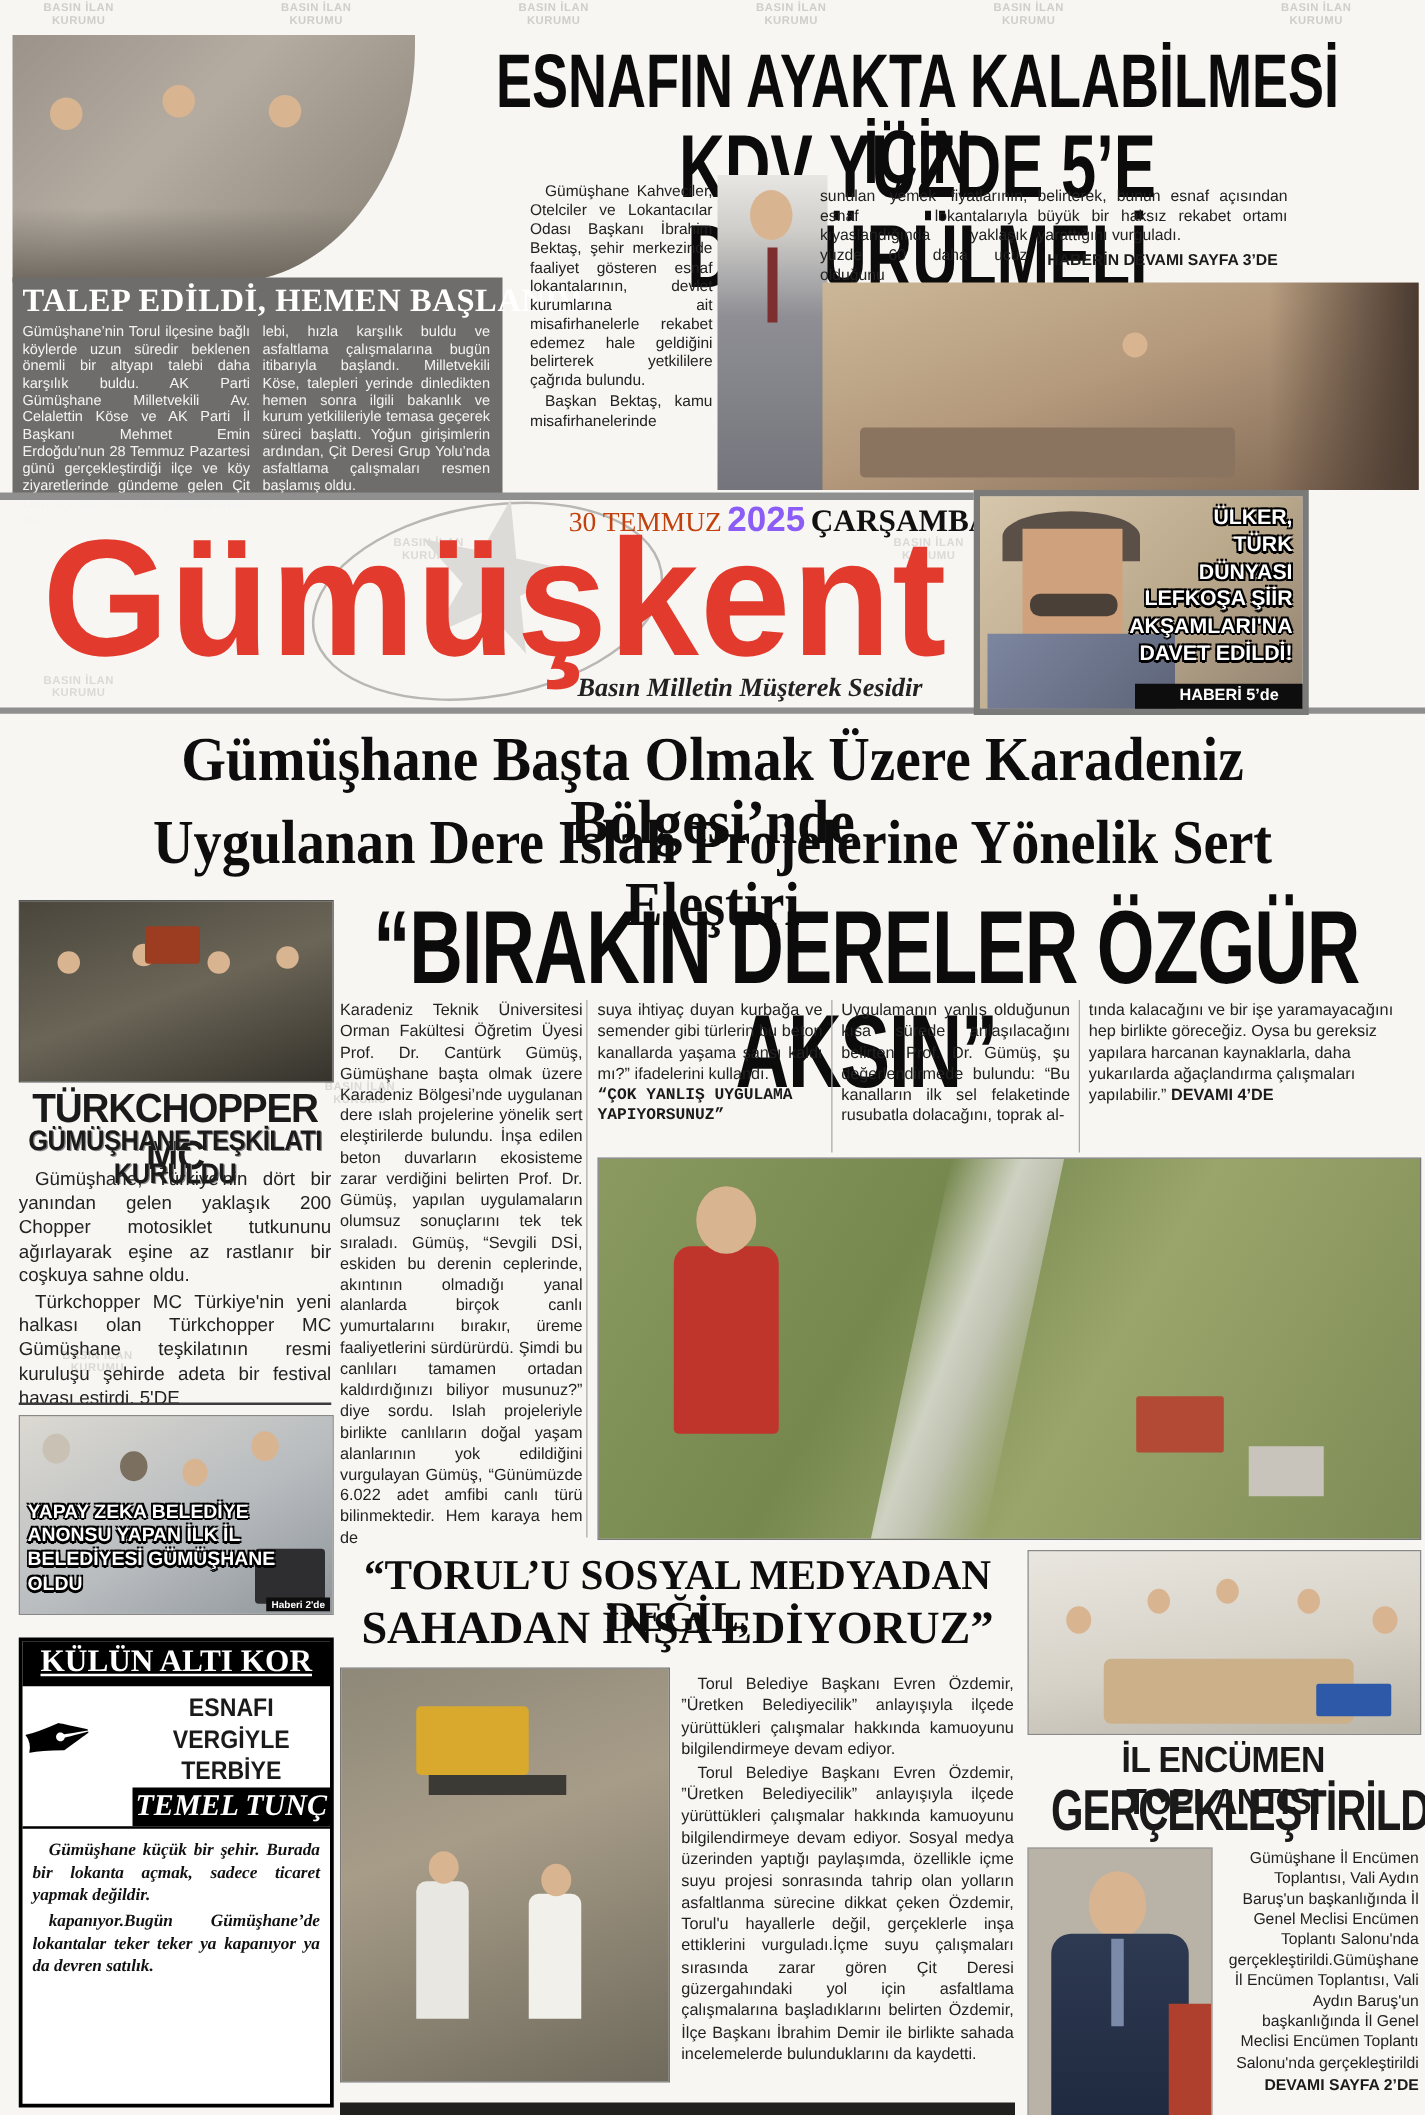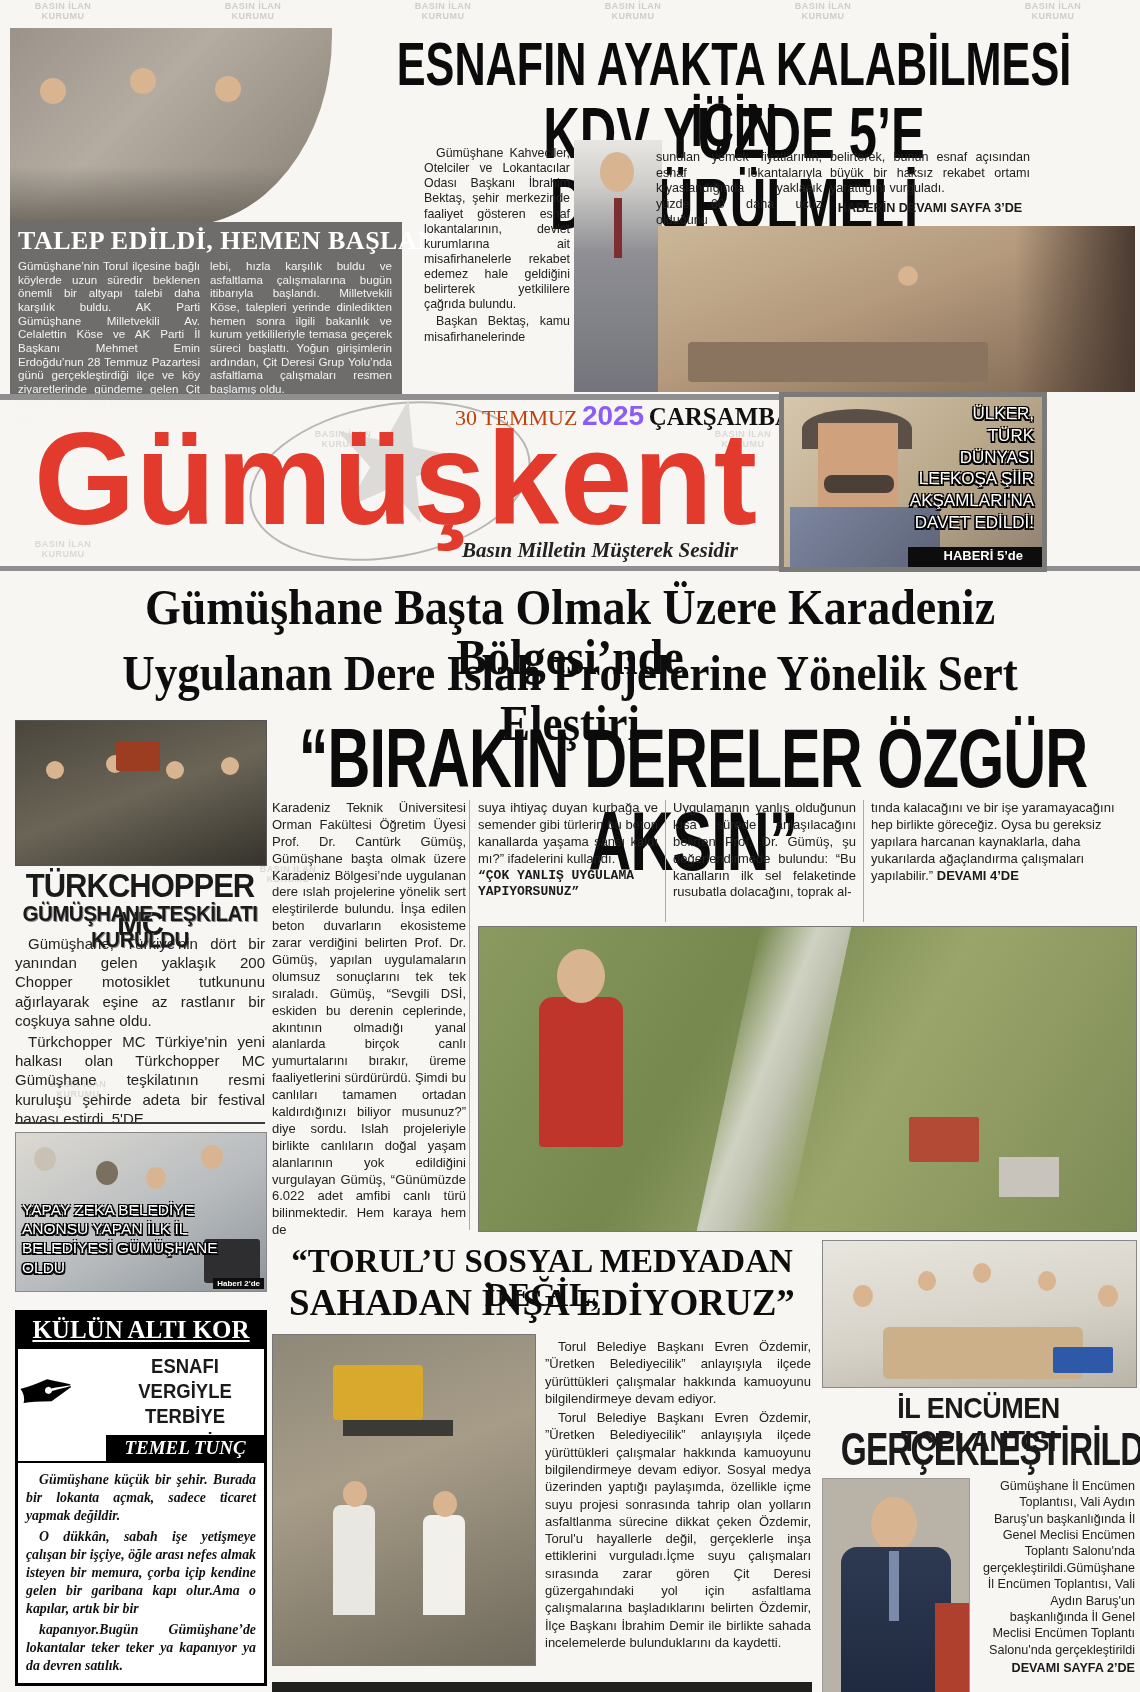--- a/index.html
+++ b/index.html
@@ -7,21 +7,21 @@
         font-family:"Liberation Sans",sans-serif;color:#1a1a1a;}
   .abs{position:absolute;}
   .just{text-align:justify;text-justify:inter-word;}
   .ctr{text-align:center;}
   .serif{font-family:"Liberation Serif",serif;}
   .wm{color:#cfcecb;font-size:9px;font-weight:700;text-align:center;line-height:1.1;width:86px;letter-spacing:.5px;}
   .headline-black{font-weight:900;color:#0b0b0b;line-height:1;}
   .photo{background:#b9b2a6;overflow:hidden;}
   .photo .head{position:absolute;border-radius:50%;background:#d9b491;}
   .body-txt{color:#222;}
-  .stroke-white{color:#fff;font-weight:400;
+  .stroke-white{color:#fff;font-weight:700;
     text-shadow:-1.5px -1.5px 0 #000,1.5px -1.5px 0 #000,-1.5px 1.5px 0 #000,1.5px 1.5px 0 #000,0 2px 0 #000;}
   .rule-v{width:1px;background:#a9a9a9;}
   .rule-h{height:2px;background:#3c3c3c;}
   .divider{background:#8f8f8f;}
   p{margin:0 0 2px 0;text-indent:13px;}
   .noindent{text-indent:0;margin-left:20px;}
 </style>
 </head>
 <body>
 
@@ -183,25 +183,24 @@
 
   <div class="abs" style="left:15px;top:1310px;width:252px;height:376px;border:3px solid #000;background:#fff;box-sizing:border-box;">
     <div class="ctr serif" style="background:#000;color:#fff;font-size:25px;font-weight:700;padding:3px 0 5px 0;">
       <span style="text-decoration:underline;">KÜLÜN ALTI KOR</span>
     </div>
     <div style="position:relative;height:112px;border-bottom:2px solid #000;">
       <div class="abs" style="left:2px;top:4px;width:86px;height:104px;font-size:72px;line-height:1;transform:rotate(-12deg);color:#000;">✒</div>
       <div class="abs ctr" style="left:88px;top:4px;width:158px;font-size:18.5px;font-weight:900;line-height:1.25;white-space:pre-line;transform:scaleY(1.1);transform-origin:center top;">ESNAFI
 VERGİYLE TERBİYE
 ETMEYİN</div>
-      <div class="abs serif ctr" style="left:88px;bottom:0;width:158px;background:#000;color:#fff;font-size:19px;font-weight:700;font-style:italic;padding:2px 0;">TEMEL TUNÇ</div>
+      <div class="abs serif ctr" style="left:88px;bottom:0;width:158px;background:#000;color:#fff;font-size:24px;font-weight:700;font-style:italic;padding:2px 0;">TEMEL TUNÇ</div>
     </div>
     <div class="serif just" style="padding:8px 8px 0 8px;font-size:13.8px;line-height:1.32;font-style:italic;font-weight:700;color:#111;">
       <p>Gümüşhane küçük bir şehir. Burada bir lokanta açmak, sadece ticaret yapmak değildir.</p>
-      <p>O dükkân, sabah işe yetişmeye çalışan bir işçiye, öğle arası nefes almak isteyen bir memura, çorba içip kendine gelen bir garibana kapı olur.Ama o kapılar, artık bir bir</p>
       <p>kapanıyor.Bugün Gümüşhane’de lokantalar teker teker ya kapanıyor ya da devren satılık.</p>
     </div>
   </div>
 
   <div class="abs serif ctr" style="left:272px;top:1244px;width:540px;font-size:34px;font-weight:700;color:#0d0d0d;line-height:1;transform:scaleX(.97);transform-origin:center top;">“TORUL’U SOSYAL MEDYADAN DEĞİL,</div>
   <div class="abs serif ctr" style="left:272px;top:1284px;width:540px;font-size:37px;font-weight:700;color:#0d0d0d;line-height:1;">SAHADAN İNŞA EDİYORUZ”</div>
 
   <div class="abs photo" style="left:272px;top:1334px;width:262px;height:330px;border:1px solid #777;
               background:linear-gradient(160deg,#8e8878 0%,#a79c88 40%,#6f6a5c 100%);">
     <div class="abs" style="left:60px;top:30px;width:90px;height:55px;background:#d8a92c;border-radius:4px;"></div>

